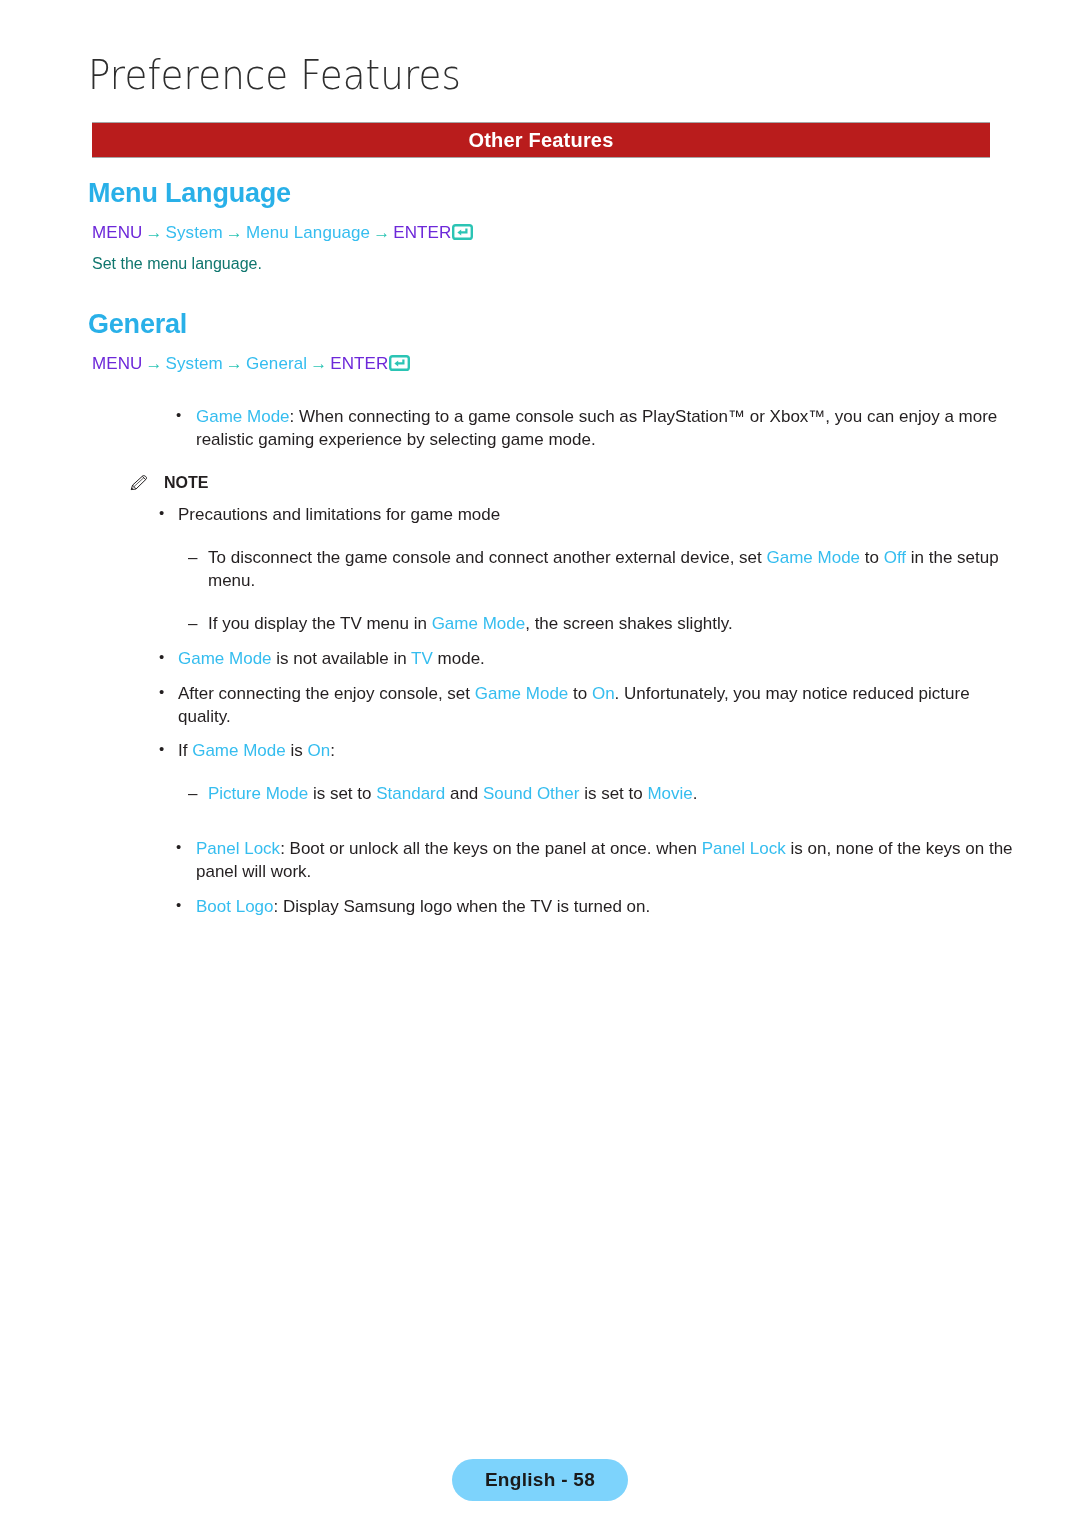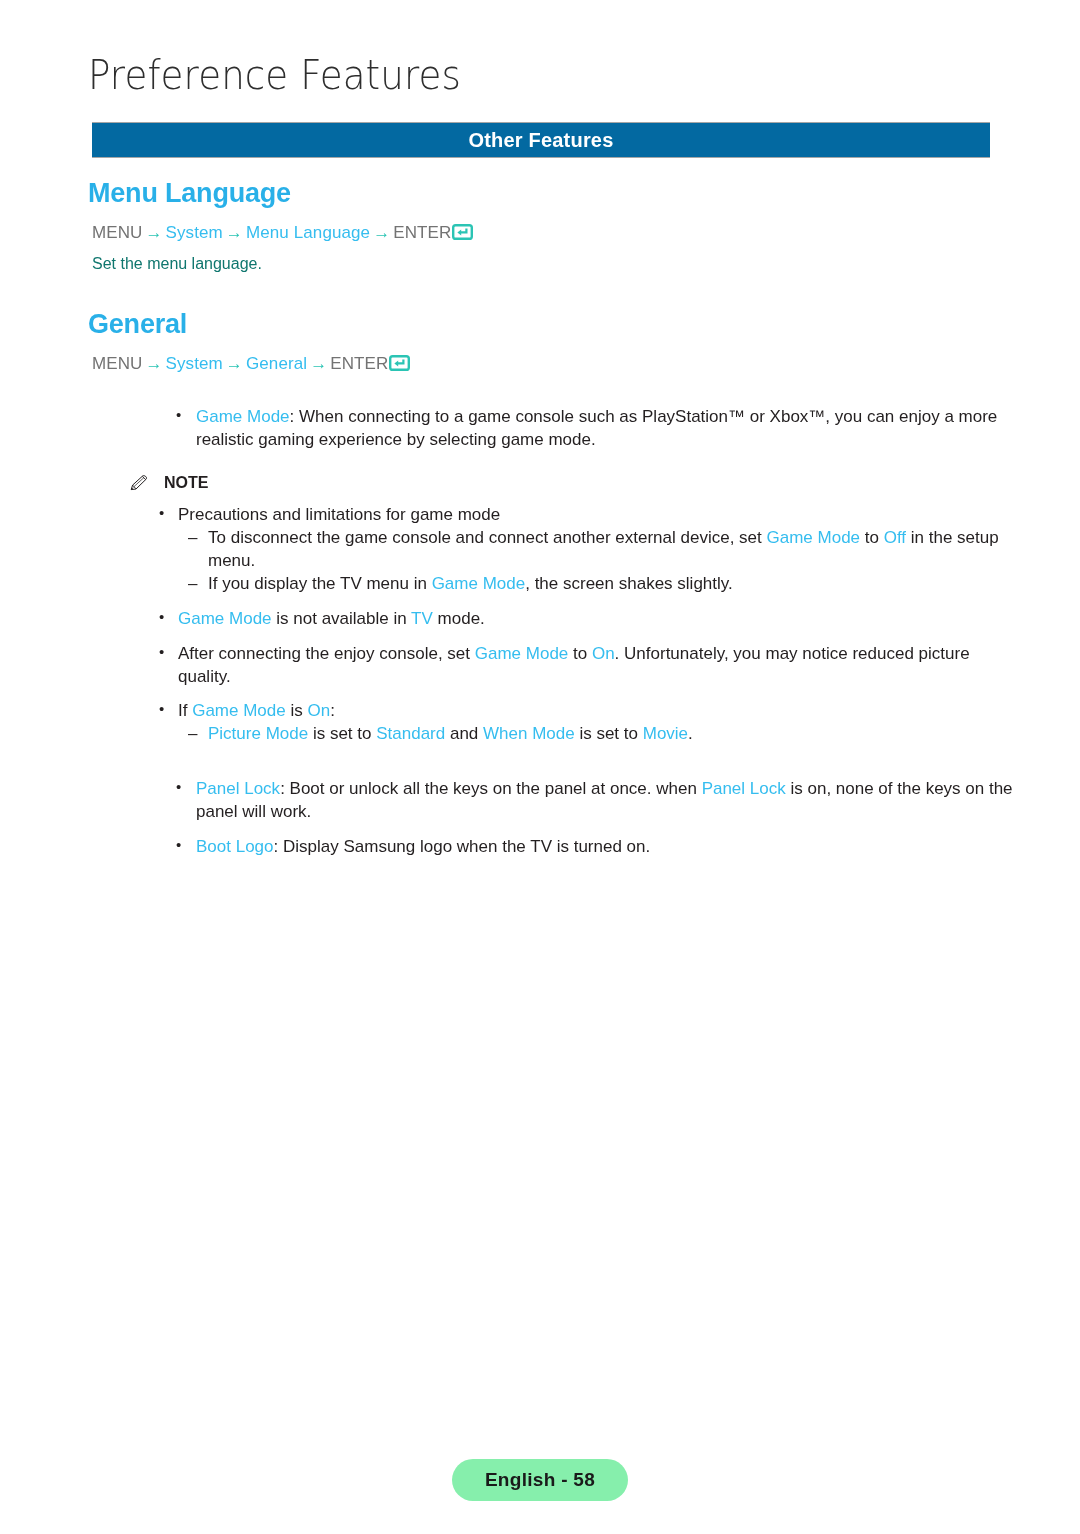--- a/index.html
+++ b/index.html
@@ -38,21 +38,21 @@
     transform-origin: left center;
   }
 
   
   .section-bar {
     position: absolute;
     left: 92px;
     top: 122px;
     width: 898px;
     height: 34px;
-    background: #0369a1;
+    background: #b91c1c;
     border-top: 1px solid #a6a6a6;
     border-bottom: 1px solid #a6a6a6;
     display: flex;
     align-items: center;
     justify-content: center;
   }
   .section-bar-label {
     color: #ffffff;
     font-size: 20px;
     font-weight: bold;
@@ -78,21 +78,21 @@
 
   .h2.second { margin-top: 36px; }
 
   .navpath {
     margin: 14px 0 0 92px;
     font-size: 17px;
     color: #2bc4b4;
     letter-spacing: 0.1px;
     white-space: nowrap;
   }
-  .navpath .np-teal { color: #737373; }
+  .navpath .np-teal { color: #6d28d9; }
   .navpath .np-cyan { color: #35bdef; }
   .navpath .arrow { color: #2bc4b4; padding: 0 3px; }
 
   .enter-icon {
     display: inline-block;
     position: relative;
     width: 21px;
     height: 16px;
     vertical-align: -2px;
     margin-left: 1px;
@@ -140,21 +140,21 @@
     content: "\2022";
     position: absolute;
     left: 0;
     top: -1px;
     color: #231f20;
     font-size: 15px;
   }
 
   .b3 {
     position: relative;
-    margin: 0 0 0 188px;
+    margin: 20px 0 0 188px;
     padding-left: 20px;
     max-width: 792px;
     font-size: 17px;
     line-height: 1.35;
     color: #231f20;
   }
   .b3::before {
     content: "\2013";
     position: absolute;
     left: 0;
@@ -177,21 +177,21 @@
 
   .term { color: #35bdef; }
 
   
   .footer-badge {
     position: absolute;
     left: 452px;
     top: 1459px;
     width: 176px;
     height: 42px;
-    background: #86efac;
+    background: #7dd3fc;
     border-radius: 21px;
     display: flex;
     align-items: center;
     justify-content: center;
   }
   .footer-badge-label {
     font-size: 19px;
     font-weight: bold;
     color: #1a1a1a;
     letter-spacing: 0.3px;
@@ -253,21 +253,21 @@
       <span>NOTE</span>
     </div>
 
     <div id="note-items">
         <div class="b2"><span>Precautions and limitations for game mode</span></div>
         <div class="b3"><span>To disconnect the game console and connect another external device, set </span><span class="term">Game Mode</span><span> to </span><span class="term">Off</span><span> in the setup menu.</span></div>
         <div class="b3"><span>If you display the TV menu in </span><span class="term">Game Mode</span><span>, the screen shakes slightly.</span></div>
         <div class="b2"><span class="term">Game Mode</span><span> is not available in </span><span class="term">TV</span><span> mode.</span></div>
         <div class="b2"><span>After connecting the enjoy console, set </span><span class="term">Game Mode</span><span> to </span><span class="term">On</span><span>. Unfortunately, you may notice reduced picture quality.</span></div>
         <div class="b2"><span>If </span><span class="term">Game Mode</span><span> is </span><span class="term">On</span><span>:</span></div>
-        <div class="b3"><span class="term">Picture Mode</span><span> is set to </span><span class="term">Standard</span><span> and </span><span class="term">When Mode</span><span> is set to </span><span class="term">Movie</span><span>.</span></div>
+        <div class="b3"><span class="term">Picture Mode</span><span> is set to </span><span class="term">Standard</span><span> and </span><span class="term">Sound Other</span><span> is set to </span><span class="term">Movie</span><span>.</span></div>
       </div>
 
     <div id="tail-bullets" class="bullet-block">
         <div class="b1"><span class="term">Panel Lock</span><span>: Boot or unlock all the keys on the panel at once. when </span><span class="term">Panel Lock</span><span> is on, none of the keys on the panel will work.</span></div>
         <div class="b1"><span class="term">Boot Logo</span><span>: Display Samsung logo when the TV is turned on.</span></div>
       </div>
 
   </div>
 
   <div class="footer-badge">

